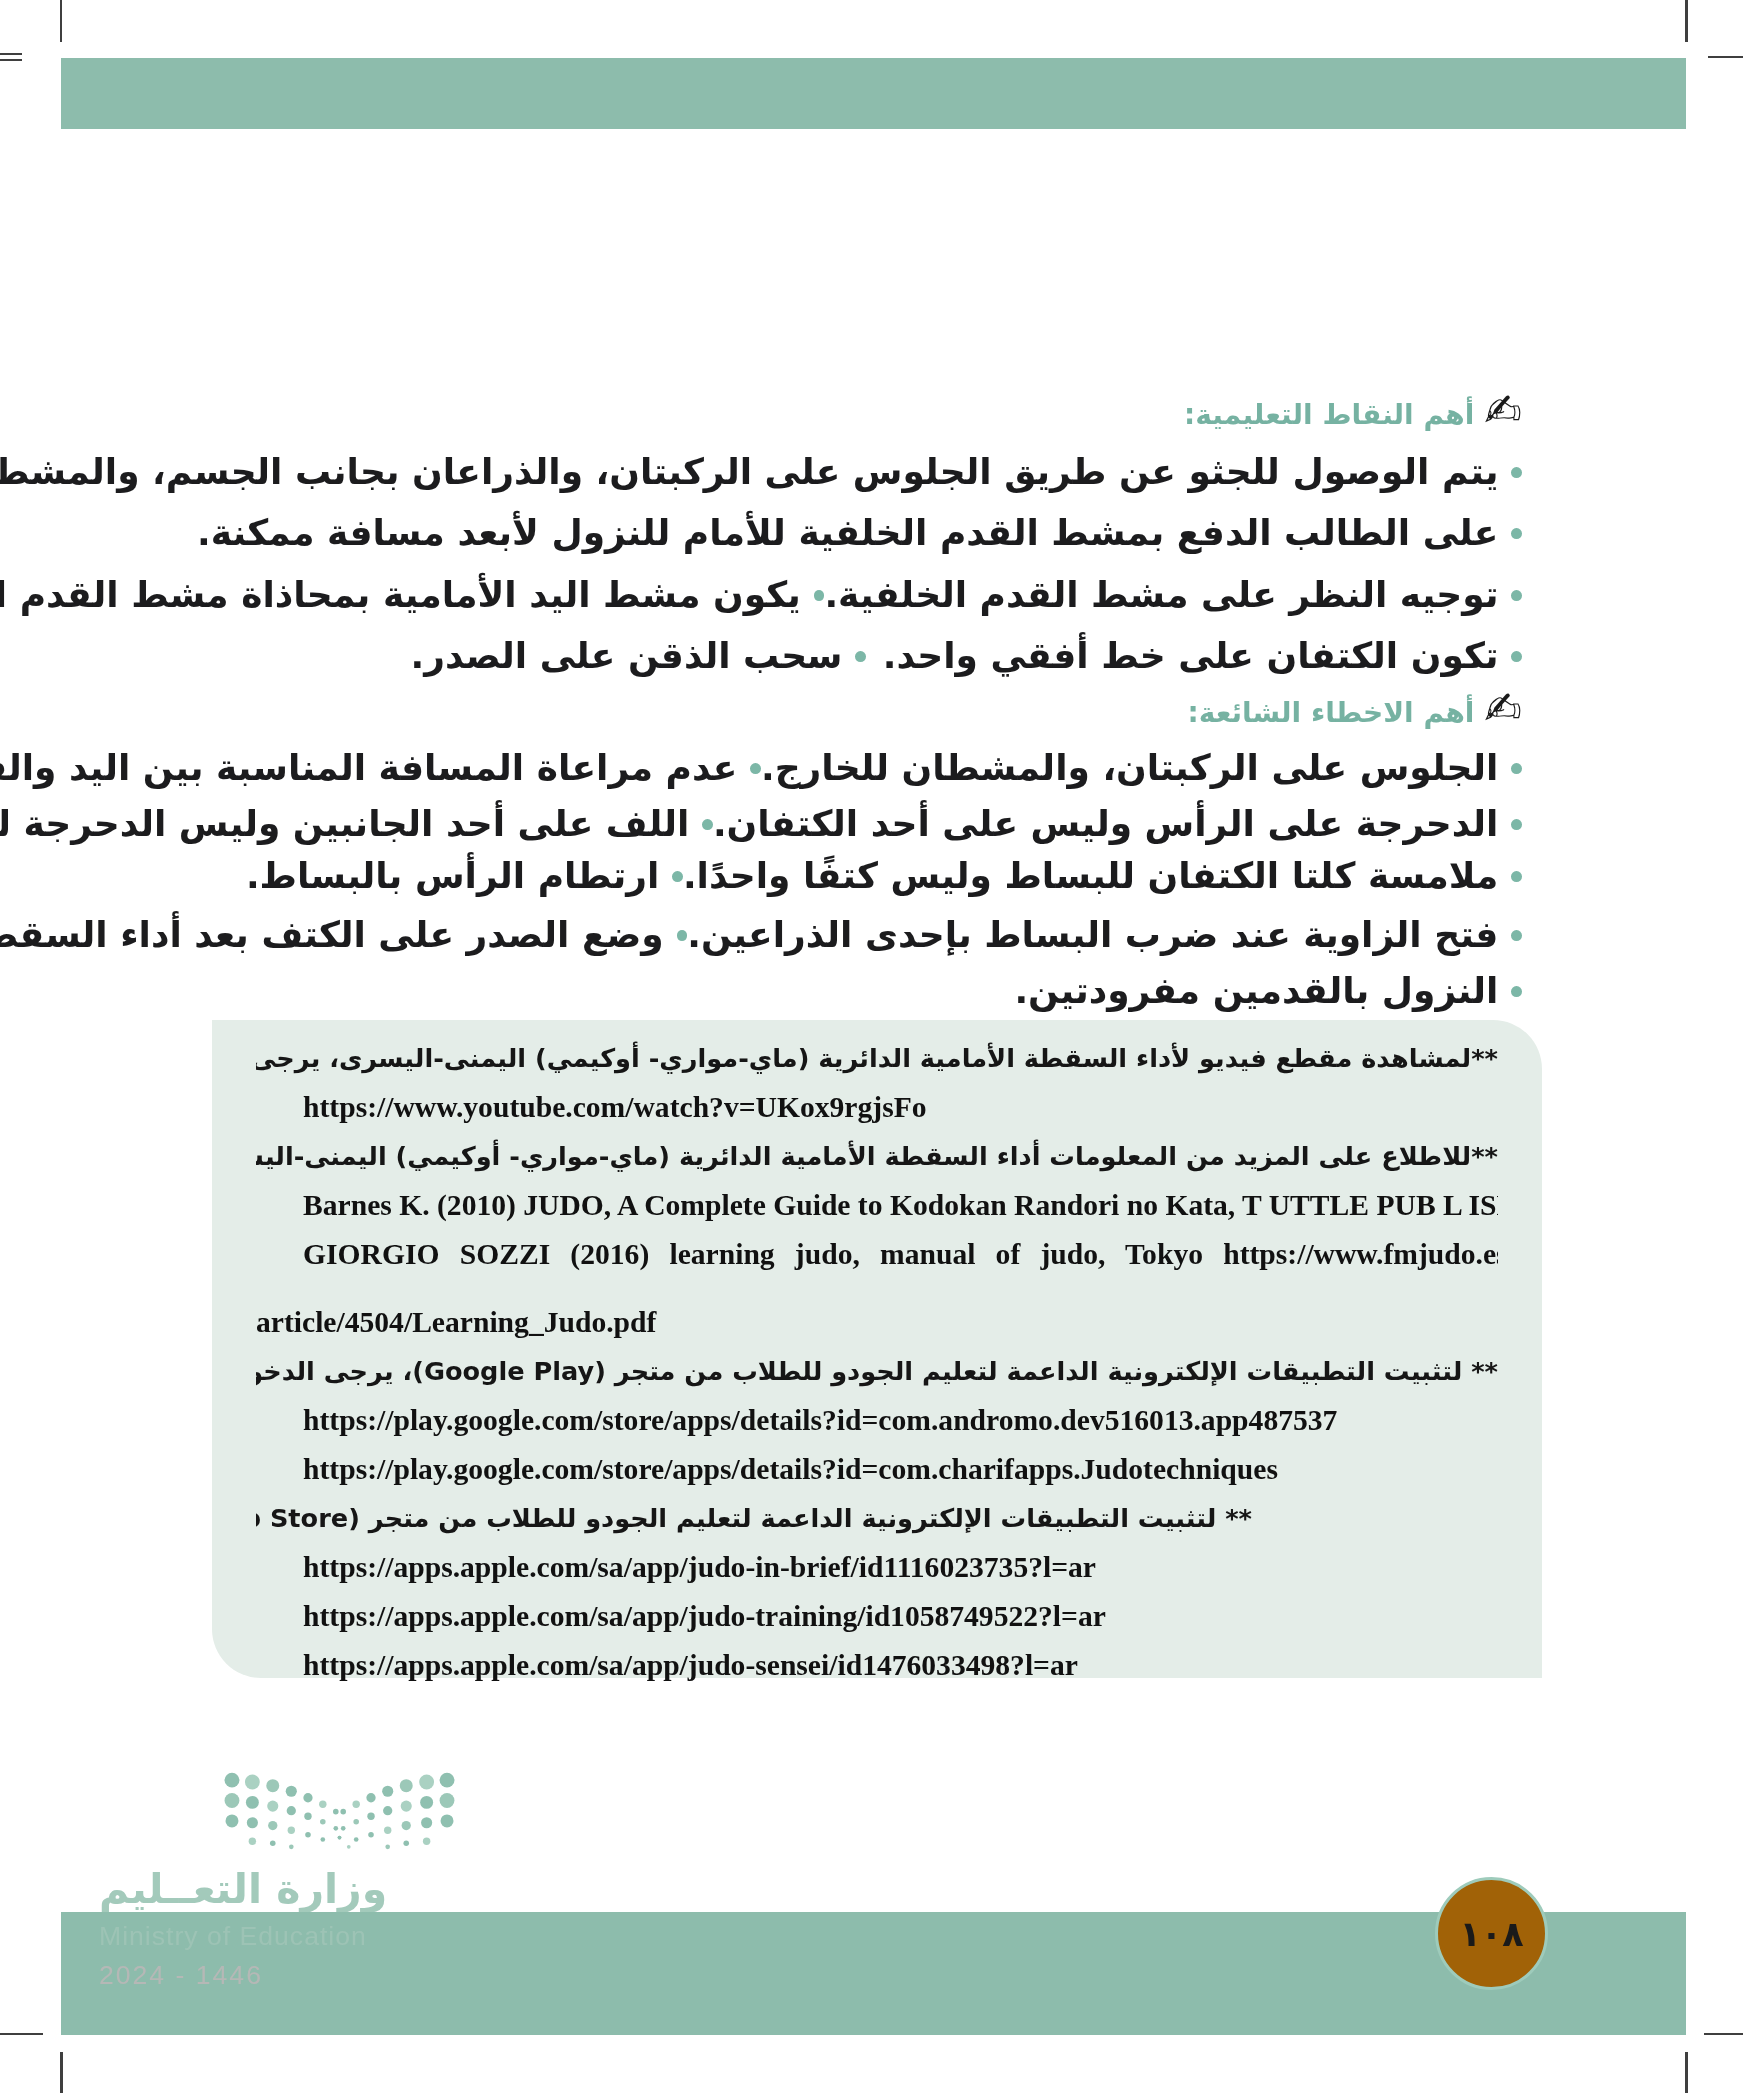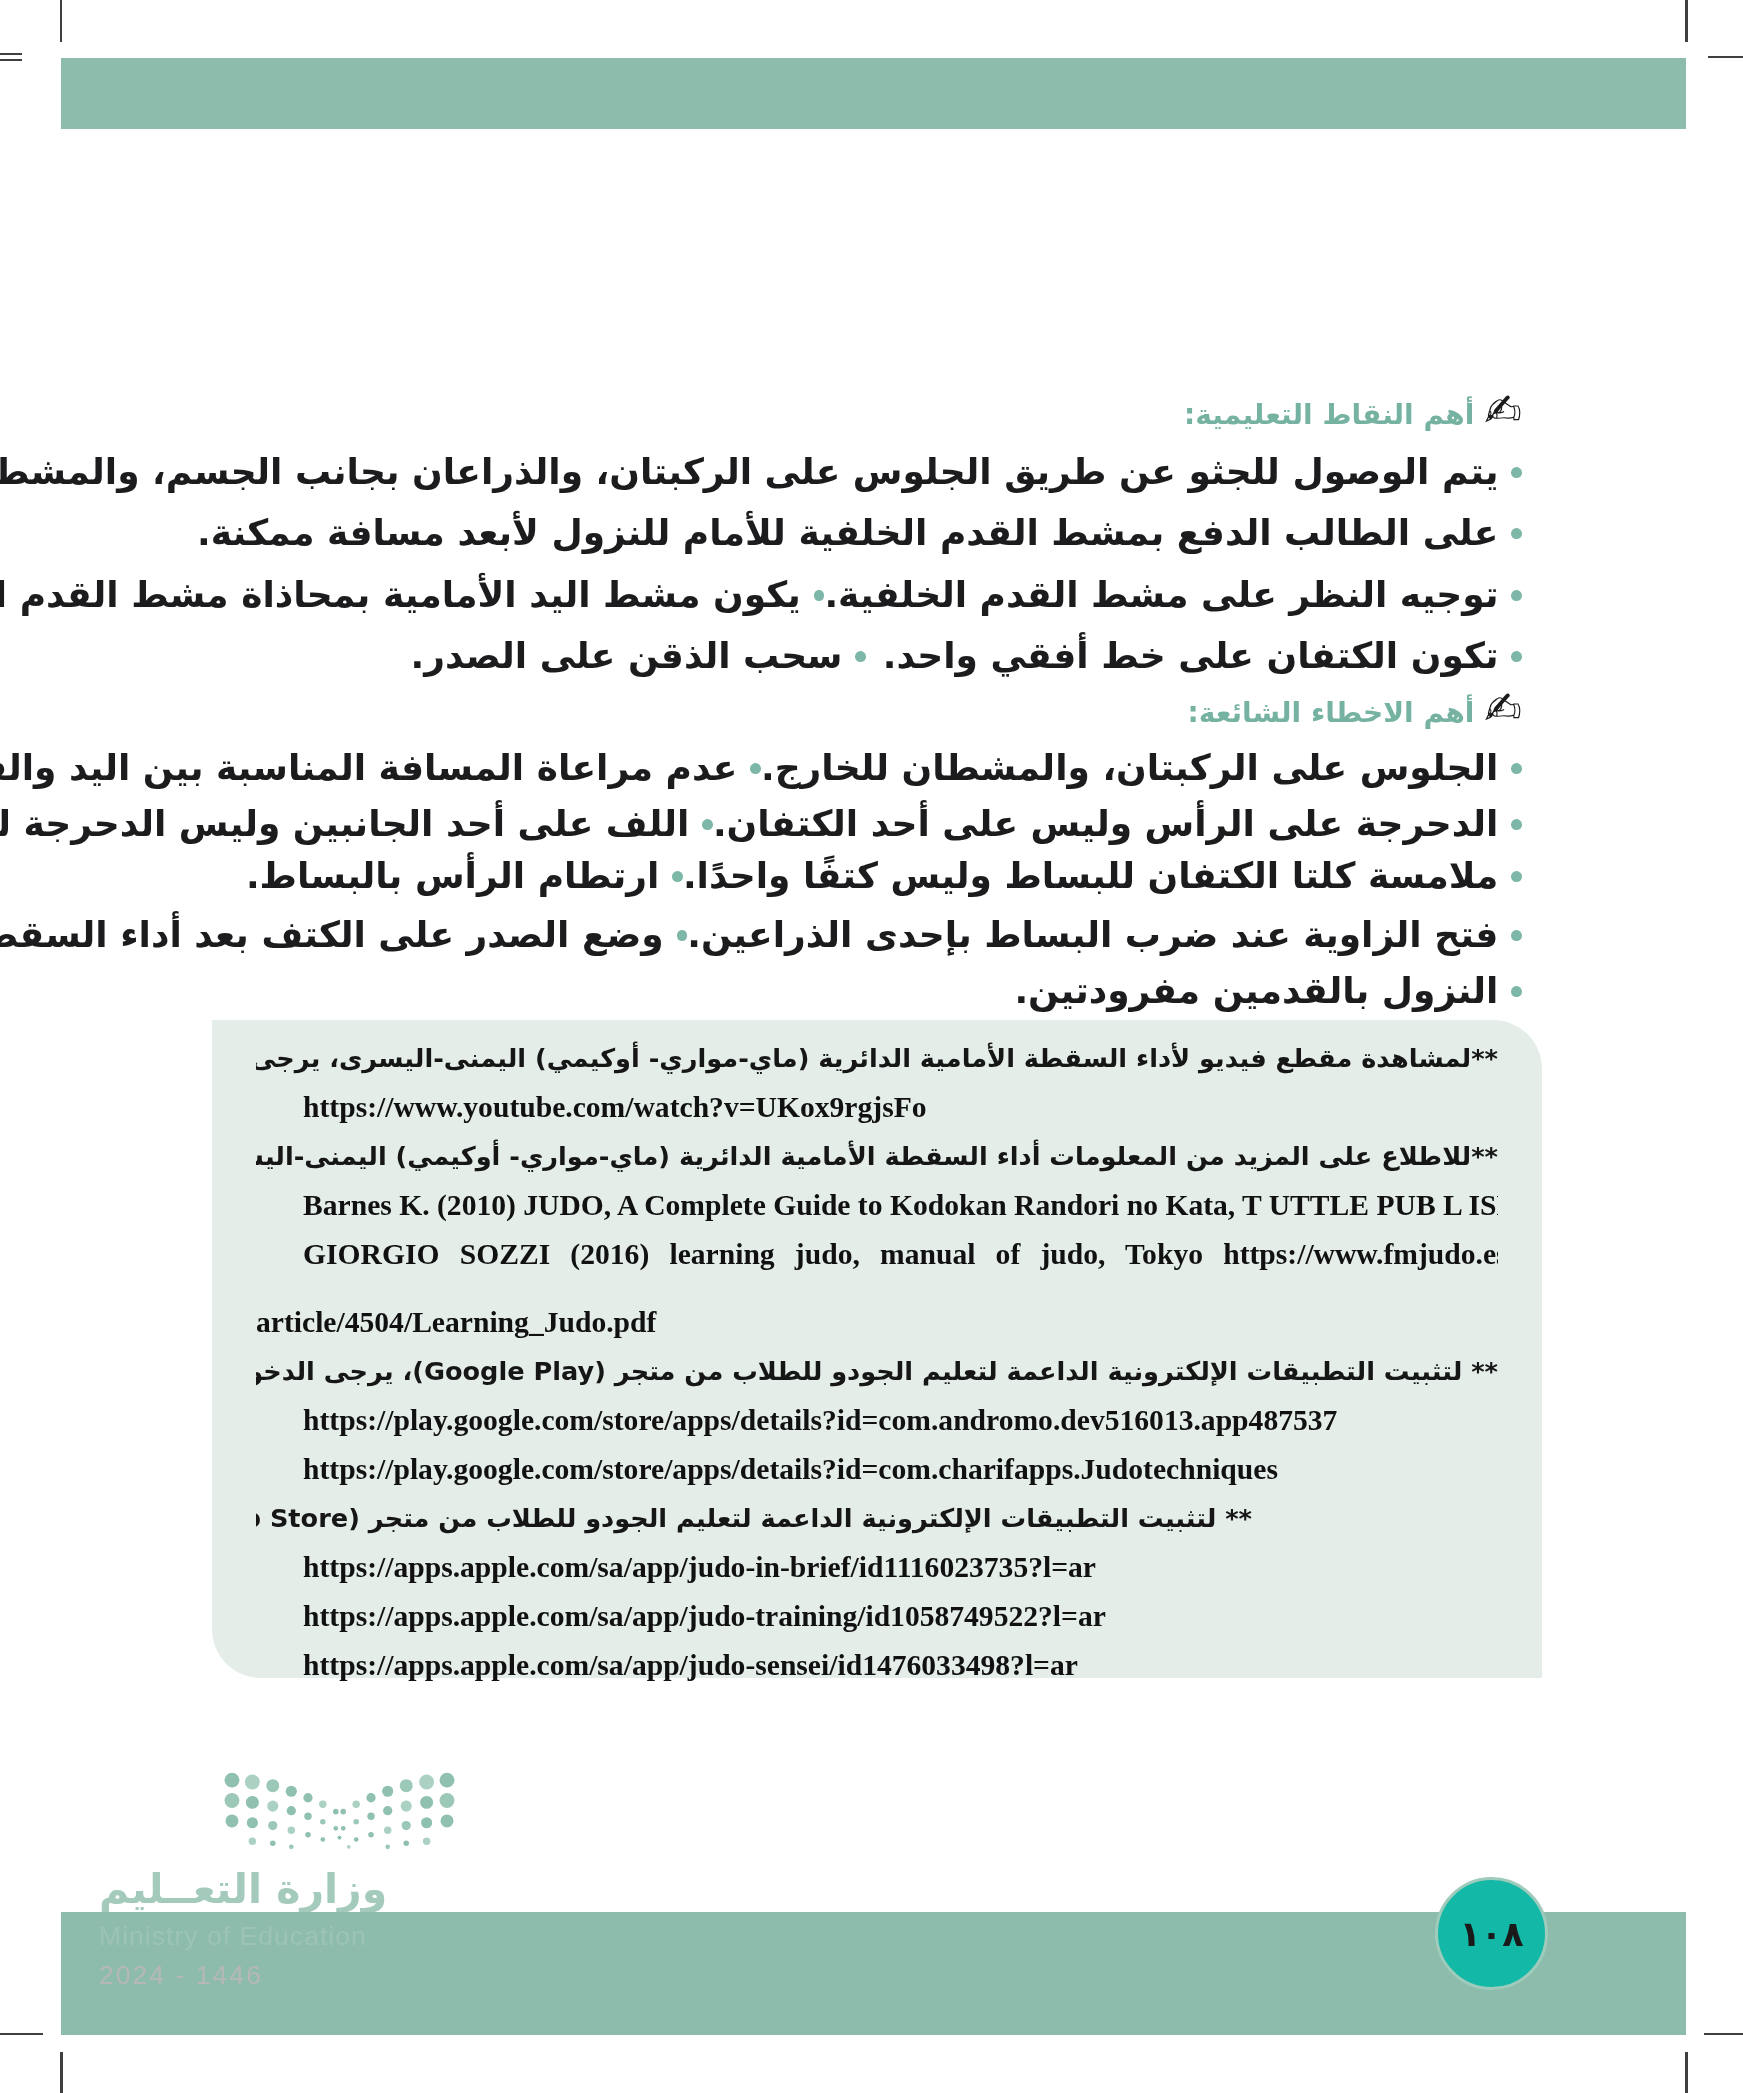--- a/index.html
+++ b/index.html
@@ -40,21 +40,21 @@
   .ln-en-spread{word-spacing:12.8px;}
   .ln-en-noind{padding-left:0;margin-top:19px;}
 
   
   .logo-dots{position:absolute;left:219px;top:1768px;}
   .wordmark{position:absolute;left:99px;top:1865px;font-size:41px;font-weight:bold;color:#a3cabb;white-space:nowrap;}
   .ministry-en{position:absolute;left:99px;top:1921px;font-family:"Liberation Sans",sans-serif;font-size:26.6px;color:#9dc3b5;letter-spacing:1px;white-space:nowrap;}
   .years{position:absolute;left:99px;top:1960px;font-family:"Liberation Sans",sans-serif;font-size:26.6px;color:#b5b8b6;letter-spacing:2px;white-space:nowrap;}
   .page-circle{
     position:absolute;left:1435px;top:1877px;width:113px;height:113px;border-radius:50%;
-    background:#14b8a6;border:3.9px solid #9ecbbb;box-sizing:border-box;
+    background:#a16207;border:3.9px solid #9ecbbb;box-sizing:border-box;
     display:flex;align-items:center;justify-content:center;z-index:5;
   }
   .page-num{font-size:35px;font-weight:bold;color:#1a1a1a;}
 </style>
 </head>
 <body>
 
 <div class="mark" style="left:60px;top:0;width:2px;height:42px;"></div>
 <div class="mark" style="left:1685px;top:0;width:3px;height:42px;"></div>
 <div class="mark" style="left:0;top:53px;width:21.7px;height:2px;"></div>

